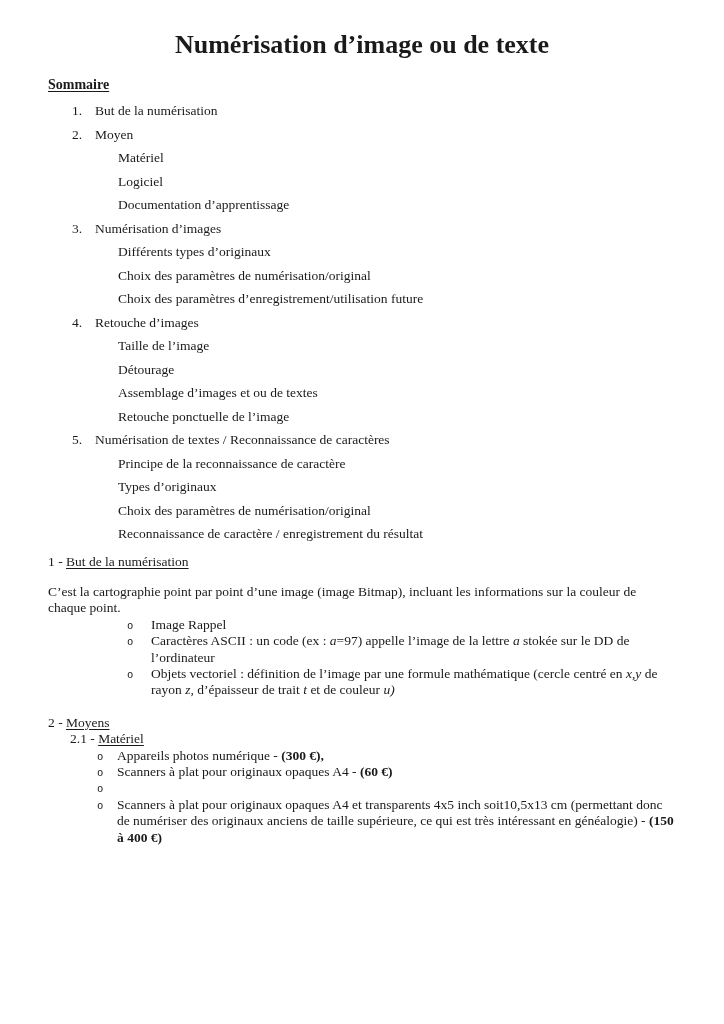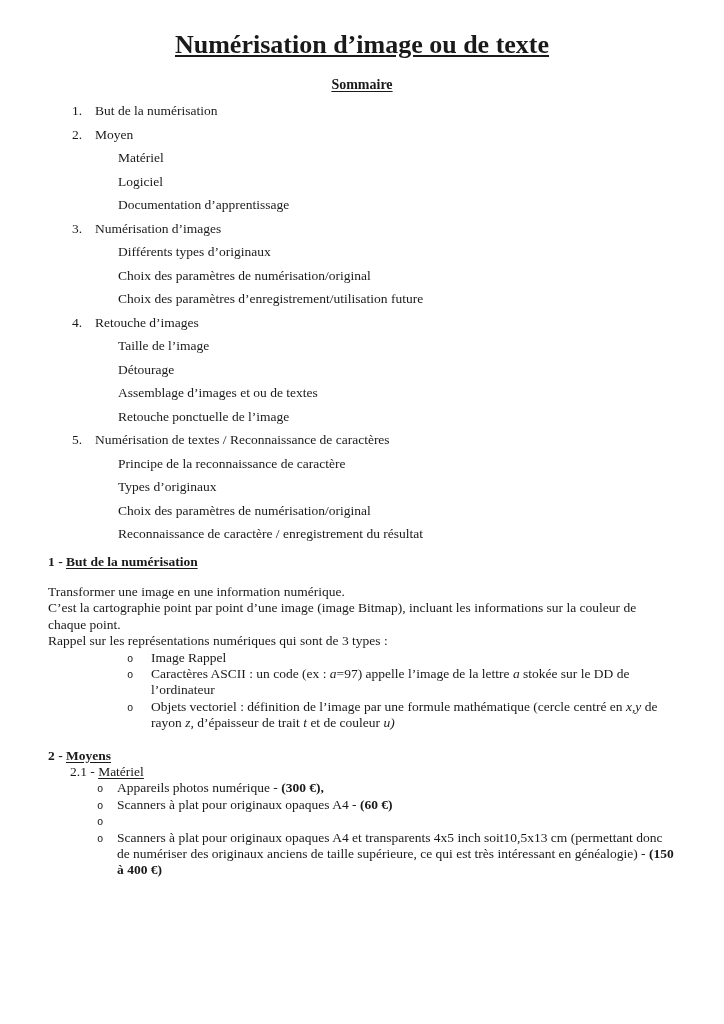--- a/index.html
+++ b/index.html
@@ -6,36 +6,36 @@
   body {
     width: 724px; height: 1024px; overflow: hidden;
     font-family: "Liberation Serif", serif;
     color: #1a1a1a;
     -webkit-font-smoothing: antialiased;
   }
   .page { width: 724px; height: 1024px; padding: 0 48px; box-sizing: border-box; }
 
   .doc-title {
     margin: 0; padding-top: 28px;
-    text-align: center; font-size: 26px; font-weight: 700; line-height: 34px; text-decoration: underline;
+    text-align: center; font-size: 26px; font-weight: 700; line-height: 34px;
   }
   .toc-heading {
-    margin: 14px 0 0 0; text-align: center;
+    margin: 14px 0 0 0; text-align: left;
     font-size: 14px; font-weight: 700; line-height: 18px;
   }
   .toc-heading .u, .u { text-decoration: underline; text-underline-offset: 2px; }
 
   .toc { margin-top: 5px; font-size: 13.5px; }
   .toc-row { display: flex; line-height: 23.5px; }
   .toc-row[data-level="0"] { padding-left: 24px; }
   .toc-row[data-level="0"] .toc-num { width: 23px; flex: none; }
   .toc-row[data-level="1"] { padding-left: 70px; }
 
   .section { font-size: 13.5px; line-height: 16.4px; }
-  .sec-heading { font-weight: 700; }
+  .sec-heading { font-weight: 400; }
   .sec1 { margin-top: 8px; }
   .para { margin-top: 14px; }
   .bullets { }
   .bullet-row { display: flex; }
   .bullet-marker {
     flex: none;
     font-family: "DejaVu Sans Mono", monospace;
     font-size: 10.5px; line-height: 16.4px;
   }
   .sec1 .bullet-row { padding-left: 79px; }
@@ -136,23 +136,21 @@
 
         <span class="toc-label">Reconnaissance de caractère / enregistrement du résultat</span>
       </div>
     </div>
 
   <div class="section sec1">
     <div class="sec-heading"><span>1 - </span><span class="u">But de la numérisation</span></div>
 
     <div class="para">
 
-    <div class="para-line">Transformer une image en une information numérique.</div>
         <div class="para-line">C’est la cartographie point par point d’une image (image Bitmap), incluant les informations sur la couleur de chaque point.</div>
-        <div class="para-line">Rappel sur les représentations numériques qui sont de 3 types :</div>
       </div>
 
     <div class="bullets">
 
     <div class="bullet-row">
           <span class="bullet-marker">o</span>
           <div class="bullet-text"><span>Image Rappel</span></div>
         </div>
         <div class="bullet-row">
           <span class="bullet-marker">o</span>

